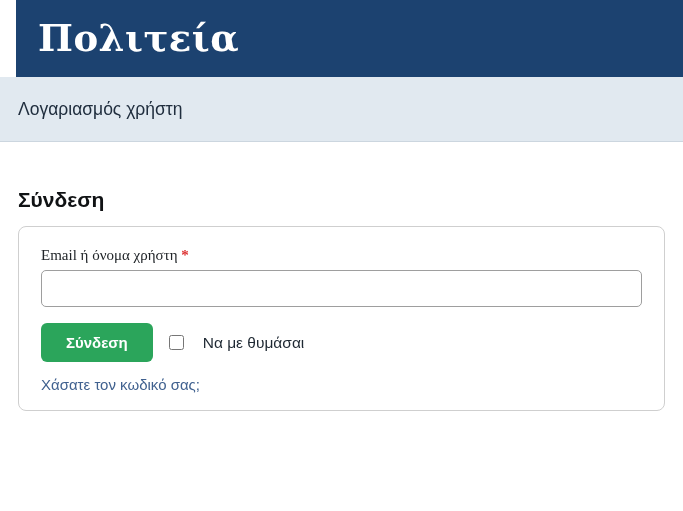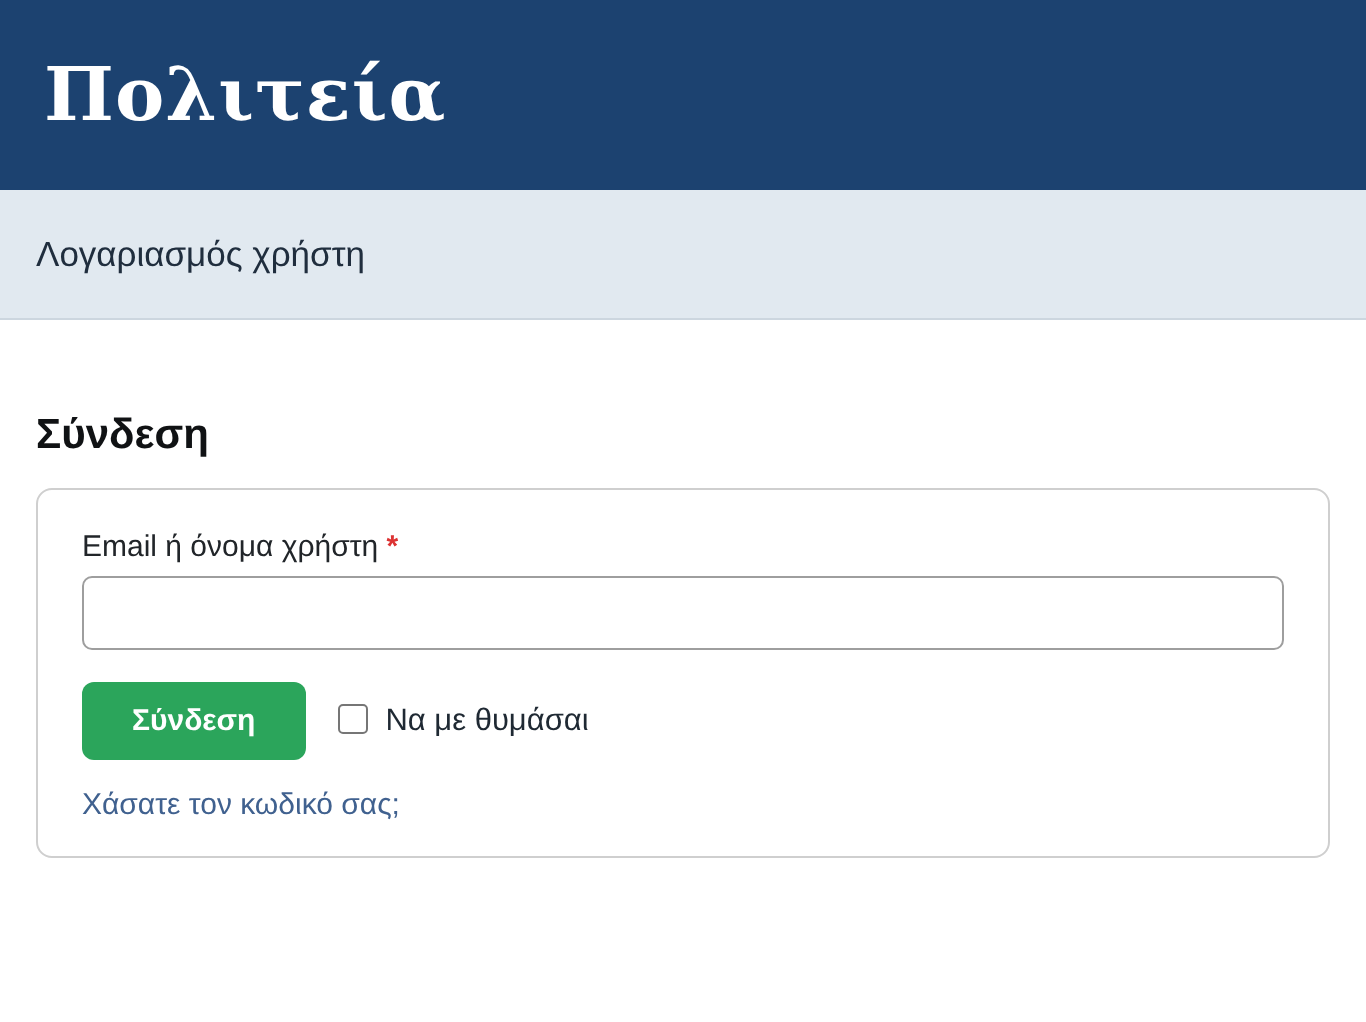--- a/index.html
+++ b/index.html
@@ -6,24 +6,25 @@
   body{
     width:683px;height:511px;
     background:#ffffff;
     font-family:"Liberation Sans",sans-serif;
     -webkit-font-smoothing:antialiased;
     overflow:hidden;
   }
   
   .site-header{
     background:#1c4270;
-    height:95px;
+    height:77px;
     box-sizing:border-box;
     display:flex;align-items:center;
     padding-left:22px;
+    margin-left:16px;
   }
   .logo{display:flex;flex-direction:column;width:fit-content;color:#ffffff;cursor:pointer;}
   .logo-title{
     font-family:"DejaVu Serif","Liberation Serif",serif;
     font-weight:bold;font-size:37px;line-height:1.05;letter-spacing:0.5px;
   }
   .logo-row{display:flex;justify-content:space-between;align-items:flex-end;gap:16px;margin-top:1px;}
   .logo-tagline{font-size:7px;font-weight:bold;letter-spacing:0.45px;opacity:.92;padding-bottom:3px;white-space:nowrap;}
   .logo-subtitle{font-size:17px;font-weight:bold;letter-spacing:0.3px;}
   
@@ -43,40 +44,40 @@
   .login-heading{
     font-size:21px;font-weight:bold;color:#101214;
     margin:46px 0 14px 0;
   }
   .card{
     border:1px solid #cfcfcf;border-radius:8px;
     background:#ffffff;
     padding:20px 22px 16px 22px;
   }
   .field{margin-bottom:13px;}
-  .field-label{display:block;font-size:15px;font-weight:500;color:#212529;margin-bottom:6px;}
+  .field-label{display:block;font-size:15px;font-weight:500;color:#212529;margin-bottom:6px;font-family:Liberation Serif, serif;}
   .req{color:#dc3232;font-weight:bold;}
   .text-input{
     display:block;width:100%;box-sizing:border-box;
     height:37px;border:1px solid #9e9e9e;border-radius:5px;
     font-size:15px;padding:0 38px 0 10px;outline:none;
     font-family:"Liberation Sans",sans-serif;
   }
   .pw-wrap{position:relative;}
   .eye-btn{
     position:absolute;right:10px;top:50%;transform:translateY(-50%);
     background:none;border:none;padding:3px 4px;cursor:pointer;line-height:0;
   }
   .actions{display:flex;align-items:center;gap:16px;margin-top:16px;}
   .submit-btn{
     background:#2ba55b;color:#ffffff;border:none;border-radius:6px;
     padding:11px 25px;font-size:15px;font-weight:bold;cursor:pointer;
     font-family:"Liberation Sans",sans-serif;
   }
-  .remember{display:flex;align-items:flex-start;gap:9px;font-size:15.5px;color:#1f2933;cursor:pointer;}
+  .remember{display:flex;align-items:center;gap:19px;font-size:15.5px;color:#1f2933;cursor:pointer;}
   .remember input{width:15px;height:15px;margin:0;accent-color:#ffffff;}
   .forgot-link{display:inline-block;margin-top:14px;color:#40618f;font-size:15px;text-decoration:none;cursor:pointer;}
 </style>
 </head>
 <body>
 
 <header class="site-header">
   <div class="logo">
     <div class="logo-title">Πολιτεία</div>
   </div>

